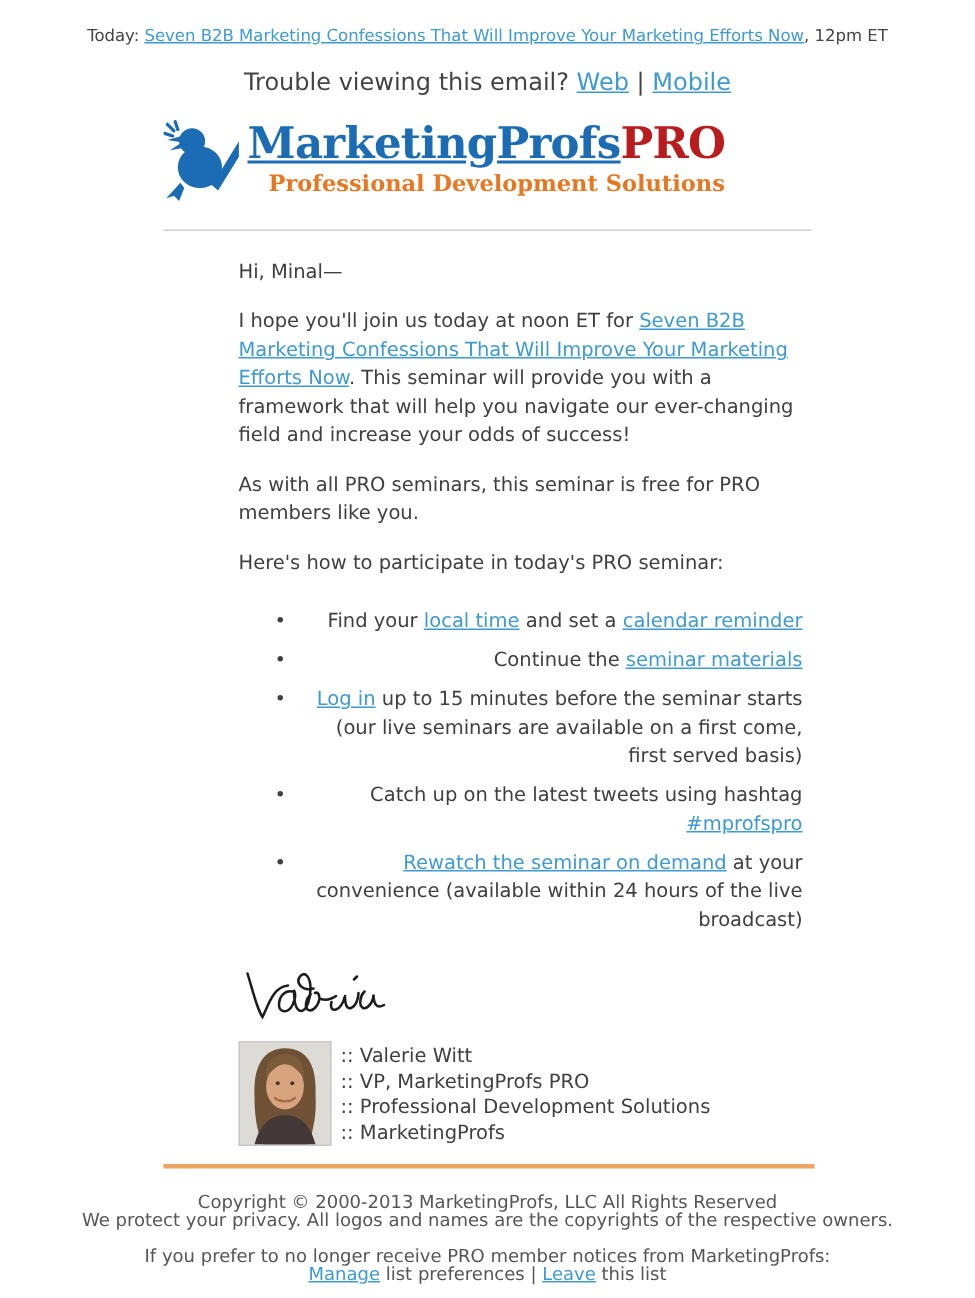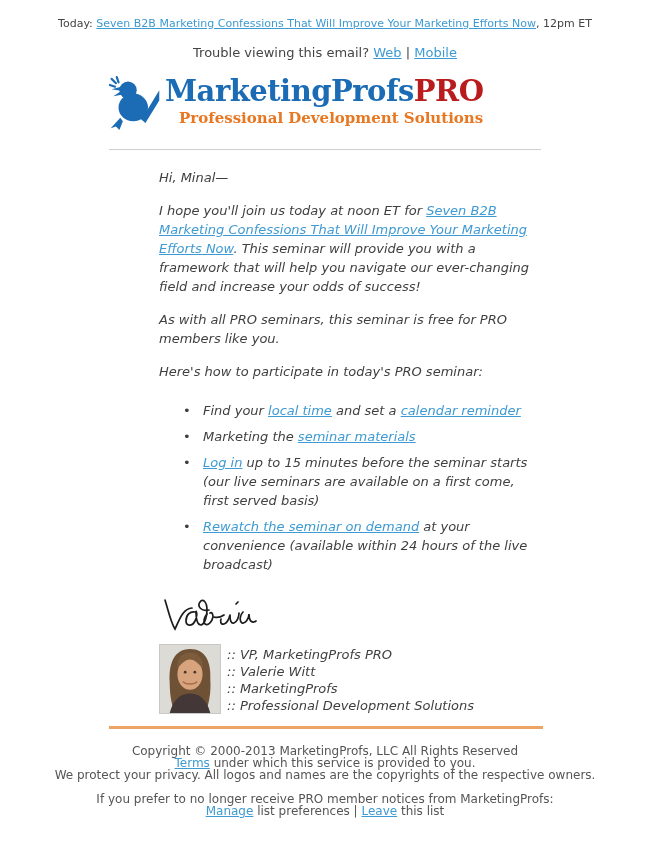--- a/index.html
+++ b/index.html
@@ -2,38 +2,38 @@
 <html><head>
 <meta charset="utf-8">
 <style>
   * { margin:0; padding:0; box-sizing:border-box; }
   html,body { background:#ffffff; }
   body { font-family:"DejaVu Sans","Liberation Sans",sans-serif; color:#3f3f3f; }
   .email { width:544px; height:865px; margin:0 auto; background:#fff; overflow:hidden; }
 
   
   .top-note { text-align:center; font-size:11px; color:#444; padding-top:17px; }
-  .top-note2 { text-align:center; font-size:13px; color:#444; margin-top:15px; }
+  .top-note2 { text-align:center; font-size:16px; color:#444; margin-top:15px; }
   a.link { color:#3e9ad2; text-decoration:underline; cursor:pointer; }
 
   
   .logo-row { margin:16px 0 0 56px; display:flex; align-items:flex-start; }
   .bird { width:52px; height:56px; flex:0 0 aupx; }
   .logo-text { margin-left:4px; }
   .brand { font-family:"DejaVu Serif","Liberation Serif",serif; font-weight:bold; font-size:29px; line-height:30px; letter-spacing:-0.5px; }
-  .brand .blue { color:#1b6cb5; }
+  .brand .blue { color:#1b6cb5;text-decoration:underline; }
   .brand .orange { color:#b91c1c; }
   .tagline { font-family:"DejaVu Serif","Liberation Serif",serif; font-weight:bold; font-size:15px; color:#e87722; margin:3px 0 12px 14px; }
   .logo-rule { border:none; border-top:1px solid #cfcfcf; margin:10px 56px 0 56px; }
 
   
-  .body-copy { padding:18px 62px 0 106px; font-size:13px; line-height:19px;font-style:italic; }
+  .body-copy { padding:18px 62px 0 106px; font-size:13px; line-height:19px; }
   .body-copy p { margin-bottom:14px; }
   ul.steps { list-style:none; margin:20px 0 6px 0; }
-  ul.steps li { position:relative; padding-left:44px; margin-bottom:7px; }
+  ul.steps li { position:relative; padding-left:44px; margin-bottom:7px;text-align:right; }
   ul.steps li::before { content:"•"; position:absolute; left:24px; top:0; color:#3f3f3f; }
 
   .closing { margin-top:16px; }
 
   
   .sig-script { margin:14px 0 0 2px; }
   .sig-row { display:flex; margin-top:2px; }
   .headshot { width:62px; height:70px; border:1px solid #c9c9c9; background:#dddbd6; flex:0 0 auto; }
   .sig-lines { margin-left:6px; font-size:13px; line-height:17px; padding-top:2px; }
 
@@ -80,22 +80,23 @@
   <div class="body-copy">
     <p>Hi, Minal—</p>
     <p>
       <span>I hope you'll join us today at noon ET for </span><a class="link">Seven B2B Marketing Confessions That Will Improve Your Marketing Efforts Now</a><span>. This seminar will provide you with a framework that will help you navigate our ever-changing field and increase your odds of success!</span>
     </p>
     <p>As with all PRO seminars, this seminar is free for PRO members like you.</p>
     <p>Here's how to participate in today's PRO seminar:</p>
 
     <ul class="steps" id="bullet-list">
         <li><span>Find your </span><a class="link">local time</a><span> and set a </span><a class="link">calendar reminder</a></li>
-        <li><span>Marketing the </span><a class="link">seminar materials</a></li>
+        <li><span>Continue the </span><a class="link">seminar materials</a></li>
         <li><a class="link">Log in</a><span> up to 15 minutes before the seminar starts (our live seminars are available on a first come, first served basis)</span></li>
+        <li><span>Catch up on the latest tweets using hashtag </span><a class="link">#mprofspro</a></li>
         <li><a class="link">Rewatch the seminar on demand</a><span> at your convenience (available within 24 hours of the live broadcast)</span></li>
       </ul>
 
 
     
     <svg class="sig-script" width="125" height="42" viewBox="0 0 125 42">
       <g fill="none" stroke="#1c1c1c" stroke-width="1.7" stroke-linecap="round">
         <path d="M4,5 C8,18 10,28 14,34 C18,26 21,14 31,13"></path>
         <path d="M34,17 C29,16 25,20 25,26 C25,31 31,32 34,26 C36,22 36,18 35,16 C35,23 36,30 40,30 C44,29 46,21 46,15 C46,7 42,3 39,7 C36,11 40,17 48,15"></path>
         <path d="M46,19 C43,22 42,27 44,29 C47,31 51,27 52,22 C52,19 51,17 49,18"></path>
@@ -112,33 +113,32 @@
         <rect width="62" height="70" fill="#dddbd6"></rect>
         <path d="M31,4 C14,4 9,20 10,38 C10,54 13,65 16,70 L47,70 C50,62 53,50 52,36 C53,17 47,4 31,4 Z" fill="#6f5136"></path>
         <ellipse cx="31" cy="30" rx="13" ry="16" fill="#d8a47e"></ellipse>
         <path d="M31,8 C21,8 17,16 18,24 C23,18 27,15 31,15 C35,15 39,18 44,24 C45,16 41,8 31,8 Z" fill="#7d5c3c"></path>
         <path d="M24,38 C27,41 35,41 38,38" stroke="#a66a4a" stroke-width="1.5" fill="none" stroke-linecap="round"></path>
         <circle cx="26" cy="28" r="1.4" fill="#4a3526"></circle>
         <circle cx="36" cy="28" r="1.4" fill="#4a3526"></circle>
         <path d="M10,70 C14,55 22,50 31,50 C40,50 48,55 52,70 Z" fill="#433837"></path>
       </svg>
       <div class="sig-lines" id="sig-lines">
+          <div>:: Valerie Witt</div>
           <div>:: VP, MarketingProfs PRO</div>
-          <div>:: Valerie Witt</div>
+          <div>:: Professional Development Solutions</div>
           <div>:: MarketingProfs</div>
-          <div>:: Professional Development Solutions</div>
         </div>
     </div>
   </div>
 
   <hr class="footer-rule">
   <div class="footer">
     <div class="blk">
       <div>Copyright © 2000-2013 MarketingProfs, LLC All Rights Reserved</div>
-      <div><a class="link">Terms</a><span> under which this service is provided to you.</span></div>
       <div>We protect your privacy. All logos and names are the copyrights of the respective owners.</div>
     </div>
     <div class="blk">
       <div>If you prefer to no longer receive PRO member notices from MarketingProfs:</div>
       <div><a class="link">Manage</a><span> list preferences </span><span>| </span><a class="link">Leave</a><span> this list</span></div>
     </div>
 
   </div>
 
 </div>

